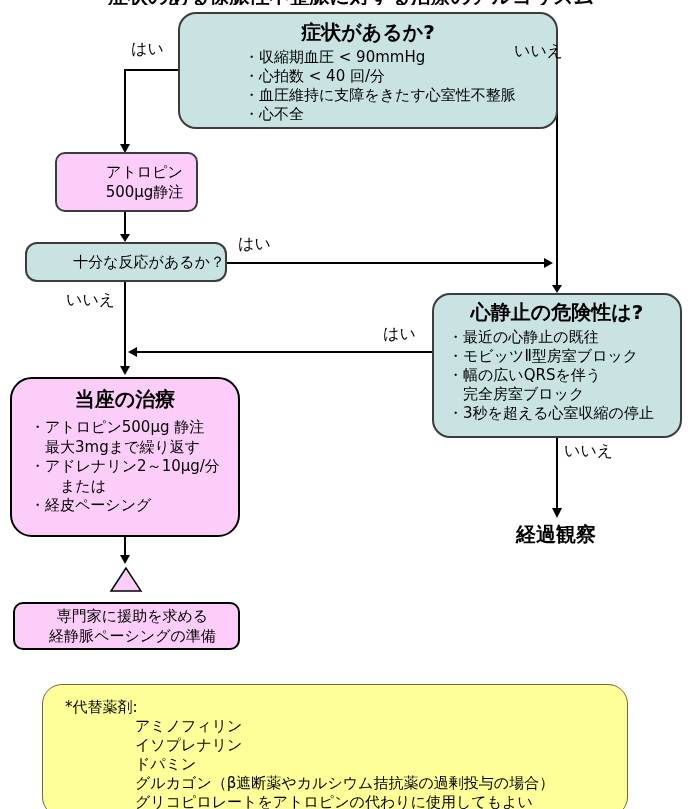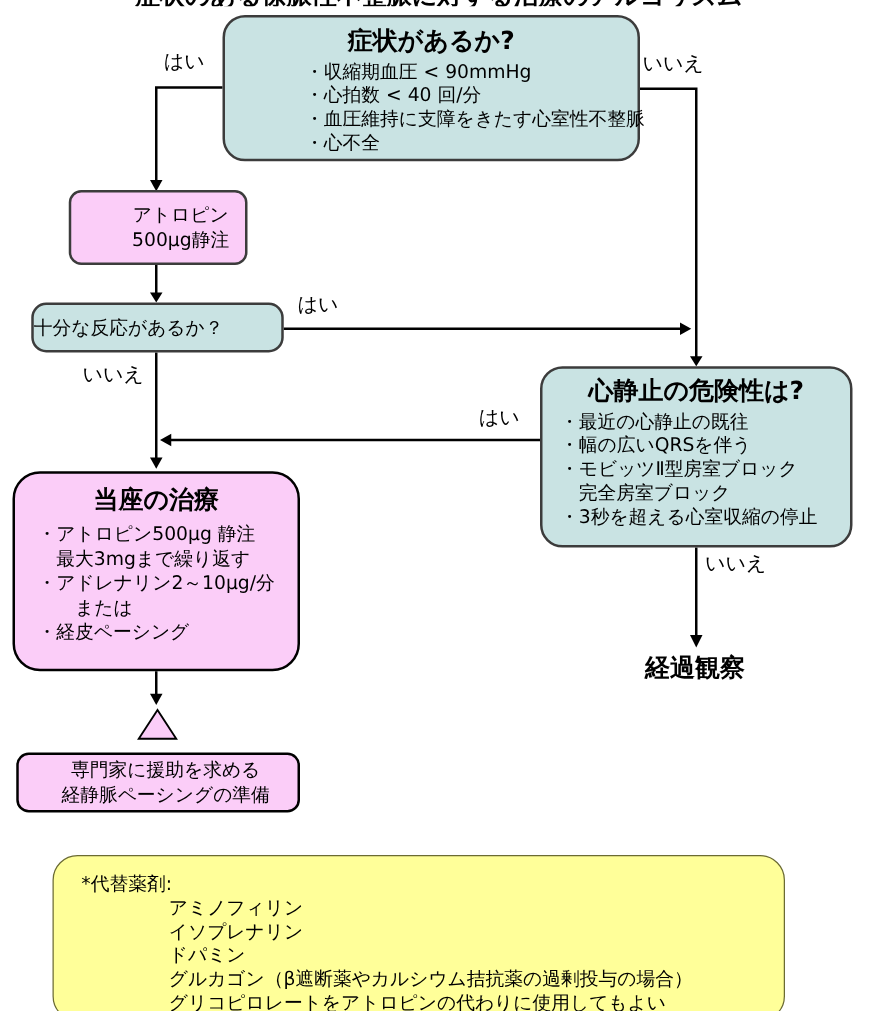--- a/index.html
+++ b/index.html
@@ -41,27 +41,27 @@
   .teal{background:var(--teal);}
   .pink{background:var(--pink);}
   .yellow{background:var(--yellow);}
   .box .title{
     font-size:20px;font-weight:bold;text-align:center;
     line-height:26px;
   }
   .box .line{
     font-size:15px;line-height:19px;white-space:pre;
   }
-  .symptom-box{left:178px;top:12px;width:334px;height:117px;border-radius:18px;padding:5px 0 0 0;}
+  .symptom-box{left:178px;top:12px;width:380px;height:117px;border-radius:18px;padding:5px 0 0 0;}
   .symptom-box .items{padding-left:20px;margin-top:3px;margin-left:44px;}
   .atropine-box{left:55px;top:152px;width:143px;height:60px;border-radius:10px;
     display:flex;flex-direction:column;justify-content:center;text-align:center;padding-left:36px;}
   .atropine-box .line{line-height:20px;white-space:nowrap;text-align:center;}
   .response-box{left:25px;top:242px;width:202px;height:40px;border-radius:12px;
-    display:flex;align-items:center;justify-content:flex-start;}
+    display:flex;align-items:center;justify-content:flex-end;}
   .response-box .line{white-space:nowrap;}
   .asystole-box{left:432px;top:293px;width:250px;height:145px;border-radius:18px;padding:4px 0 0 0;}
   .asystole-box .items{padding-left:14px;margin-top:3px;}
   .treatment-box{left:10px;top:377px;width:230px;height:160px;border-radius:22px;border-color:#000;padding:7px 0 0 0;}
   .treatment-box .items{padding-left:18px;margin-top:6px;}
   .treatment-box .line{line-height:19.5px;}
   .expert-box{left:13px;top:602px;width:227px;height:48px;border-radius:10px;border-color:#000;
     display:flex;flex-direction:column;justify-content:center;text-align:center;}
   .expert-box .line{line-height:20px;text-align:center;padding-left:12px;}
   .alt-drugs-box{left:42px;top:684px;width:586px;height:133px;border-radius:20px;
@@ -130,22 +130,22 @@
   </div>
 
   <div class="box teal response-box">
     <div class="line">十分な反応があるか？</div>
   </div>
 
   <div class="box teal asystole-box">
     <div class="title">心静止の危険性は?</div>
     <div class="items">
       <div class="line">・最近の心静止の既往</div>
+      <div class="line">・モビッツⅡ型房室ブロック</div>
       <div class="line">・幅の広いQRSを伴う</div>
-      <div class="line">・モビッツⅡ型房室ブロック</div>
       <div class="line">　完全房室ブロック</div>
       <div class="line">・3秒を超える心室収縮の停止</div>
     </div>
   </div>
 
   <div class="box pink treatment-box">
     <div class="title">当座の治療</div>
     <div class="items">
       <div class="line">・アトロピン500μg 静注</div>
       <div class="line">　最大3mgまで繰り返す</div>

